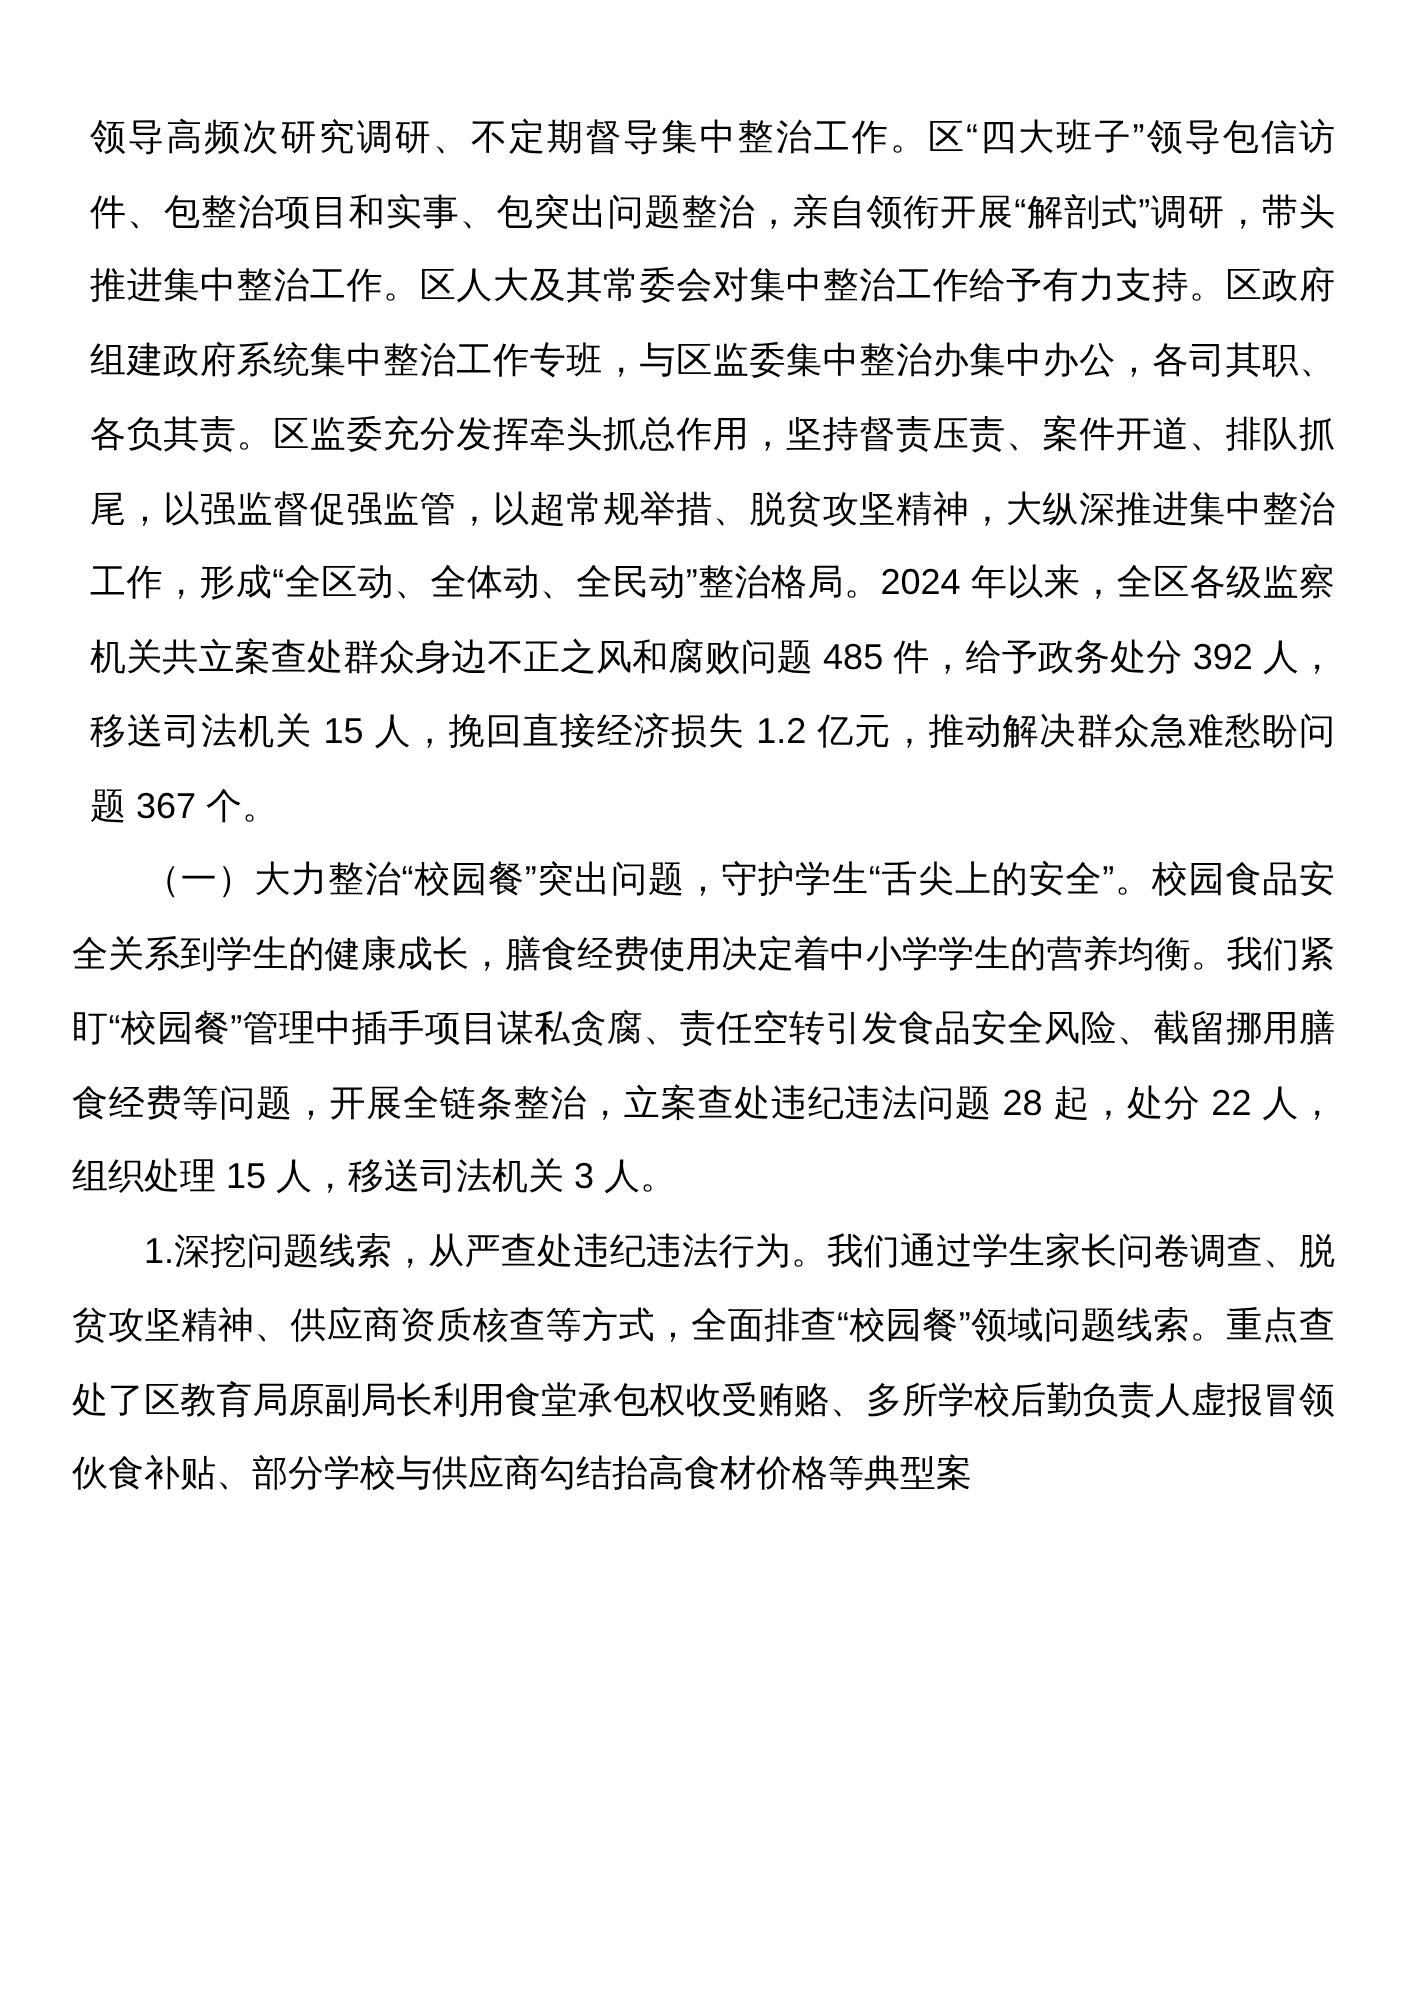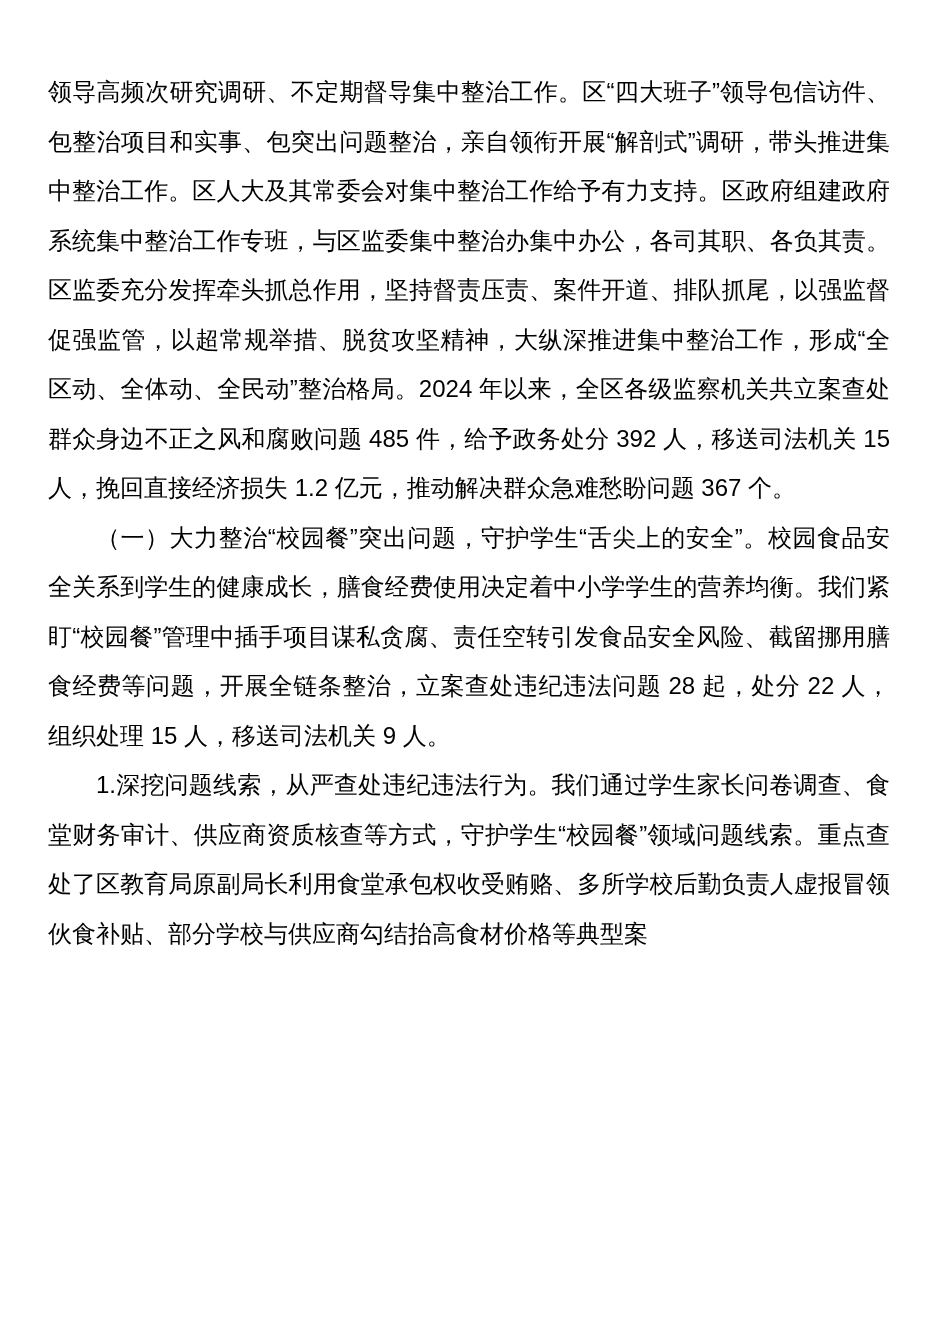--- a/index.html
+++ b/index.html
@@ -25,32 +25,33 @@
     text-align: justify;
     text-justify: inter-ideograph;
   }
   .para {
     margin: 0;
     padding: 0;
     text-indent: 2em;
   }
   .para.no-indent {
     text-indent: 0;
+    margin-left: 12px;
   }
   .seg-bold {
     font-weight: normal;
   }
 </style>
 </head>
 <body>
 
 <div class="page">
   <div class="doc-body">
 
     <p class="para no-indent"><span>领导高频次研究调研、不定期督导集中整治工作。区“四大班子”领导包信访件、包整治项目和实事、包突出问题整治，亲自领衔开展“解剖式”调研，带头推进集中整治工作。区人大及其常委会对集中整治工作给予有力支持。区政府组建政府系统集中整治工作专班，与区监委集中整治办集中办公，各司其职、各负其责。区监委充分发挥牵头抓总作用，坚持督责压责、案件开道、排队抓尾，以强监督促强监管，以超常规举措、脱贫攻坚精神，大纵深推进集中整治工作，形成“全区动、全体动、全民动”整治格局。2024 年以来，全区各级监察机关共立案查处群众身边不正之风和腐败问题 485 件，给予政务处分 392 人，移送司法机关 15 人，挽回直接经济损失 1.2 亿元，推动解决群众急难愁盼问题 367 个。</span></p>
 
 
-    <p class="para"><span>（一）大力整治“校园餐”突出问题，守护学生“舌尖上的安全”。校园食品安全关系到学生的健康成长，膳食经费使用决定着中小学学生的营养均衡。我们紧盯“校园餐”管理中插手项目谋私贪腐、责任空转引发食品安全风险、截留挪用膳食经费等问题，开展全链条整治，立案查处违纪违法问题 28 起，处分 22 人，组织处理 15 人，移送司法机关 9 人。</span></p>
+    <p class="para"><span>（一）大力整治“校园餐”突出问题，守护学生“舌尖上的安全”。校园食品安全关系到学生的健康成长，膳食经费使用决定着中小学学生的营养均衡。我们紧盯“校园餐”管理中插手项目谋私贪腐、责任空转引发食品安全风险、截留挪用膳食经费等问题，开展全链条整治，立案查处违纪违法问题 28 起，处分 22 人，组织处理 15 人，移送司法机关 3 人。</span></p>
 
-    <p class="para"><span class="seg-bold">1.深挖问题线索，从严查处违纪违法行为。</span><span>我们通过学生家长问卷调查、食堂财务审计、供应商资质核查等方式，守护学生“校园餐”领域问题线索。重点查处了区教育局原副局长利用食堂承包权收受贿赂、多所学校后勤负责人虚报冒领伙食补贴、部分学校与供应商勾结抬高食材价格等典型案</span></p>
+    <p class="para"><span class="seg-bold">1.深挖问题线索，从严查处违纪违法行为。</span><span>我们通过学生家长问卷调查、脱贫攻坚精神、供应商资质核查等方式，全面排查“校园餐”领域问题线索。重点查处了区教育局原副局长利用食堂承包权收受贿赂、多所学校后勤负责人虚报冒领伙食补贴、部分学校与供应商勾结抬高食材价格等典型案</span></p>
 
   </div>
 </div>
 
 </body></html>

